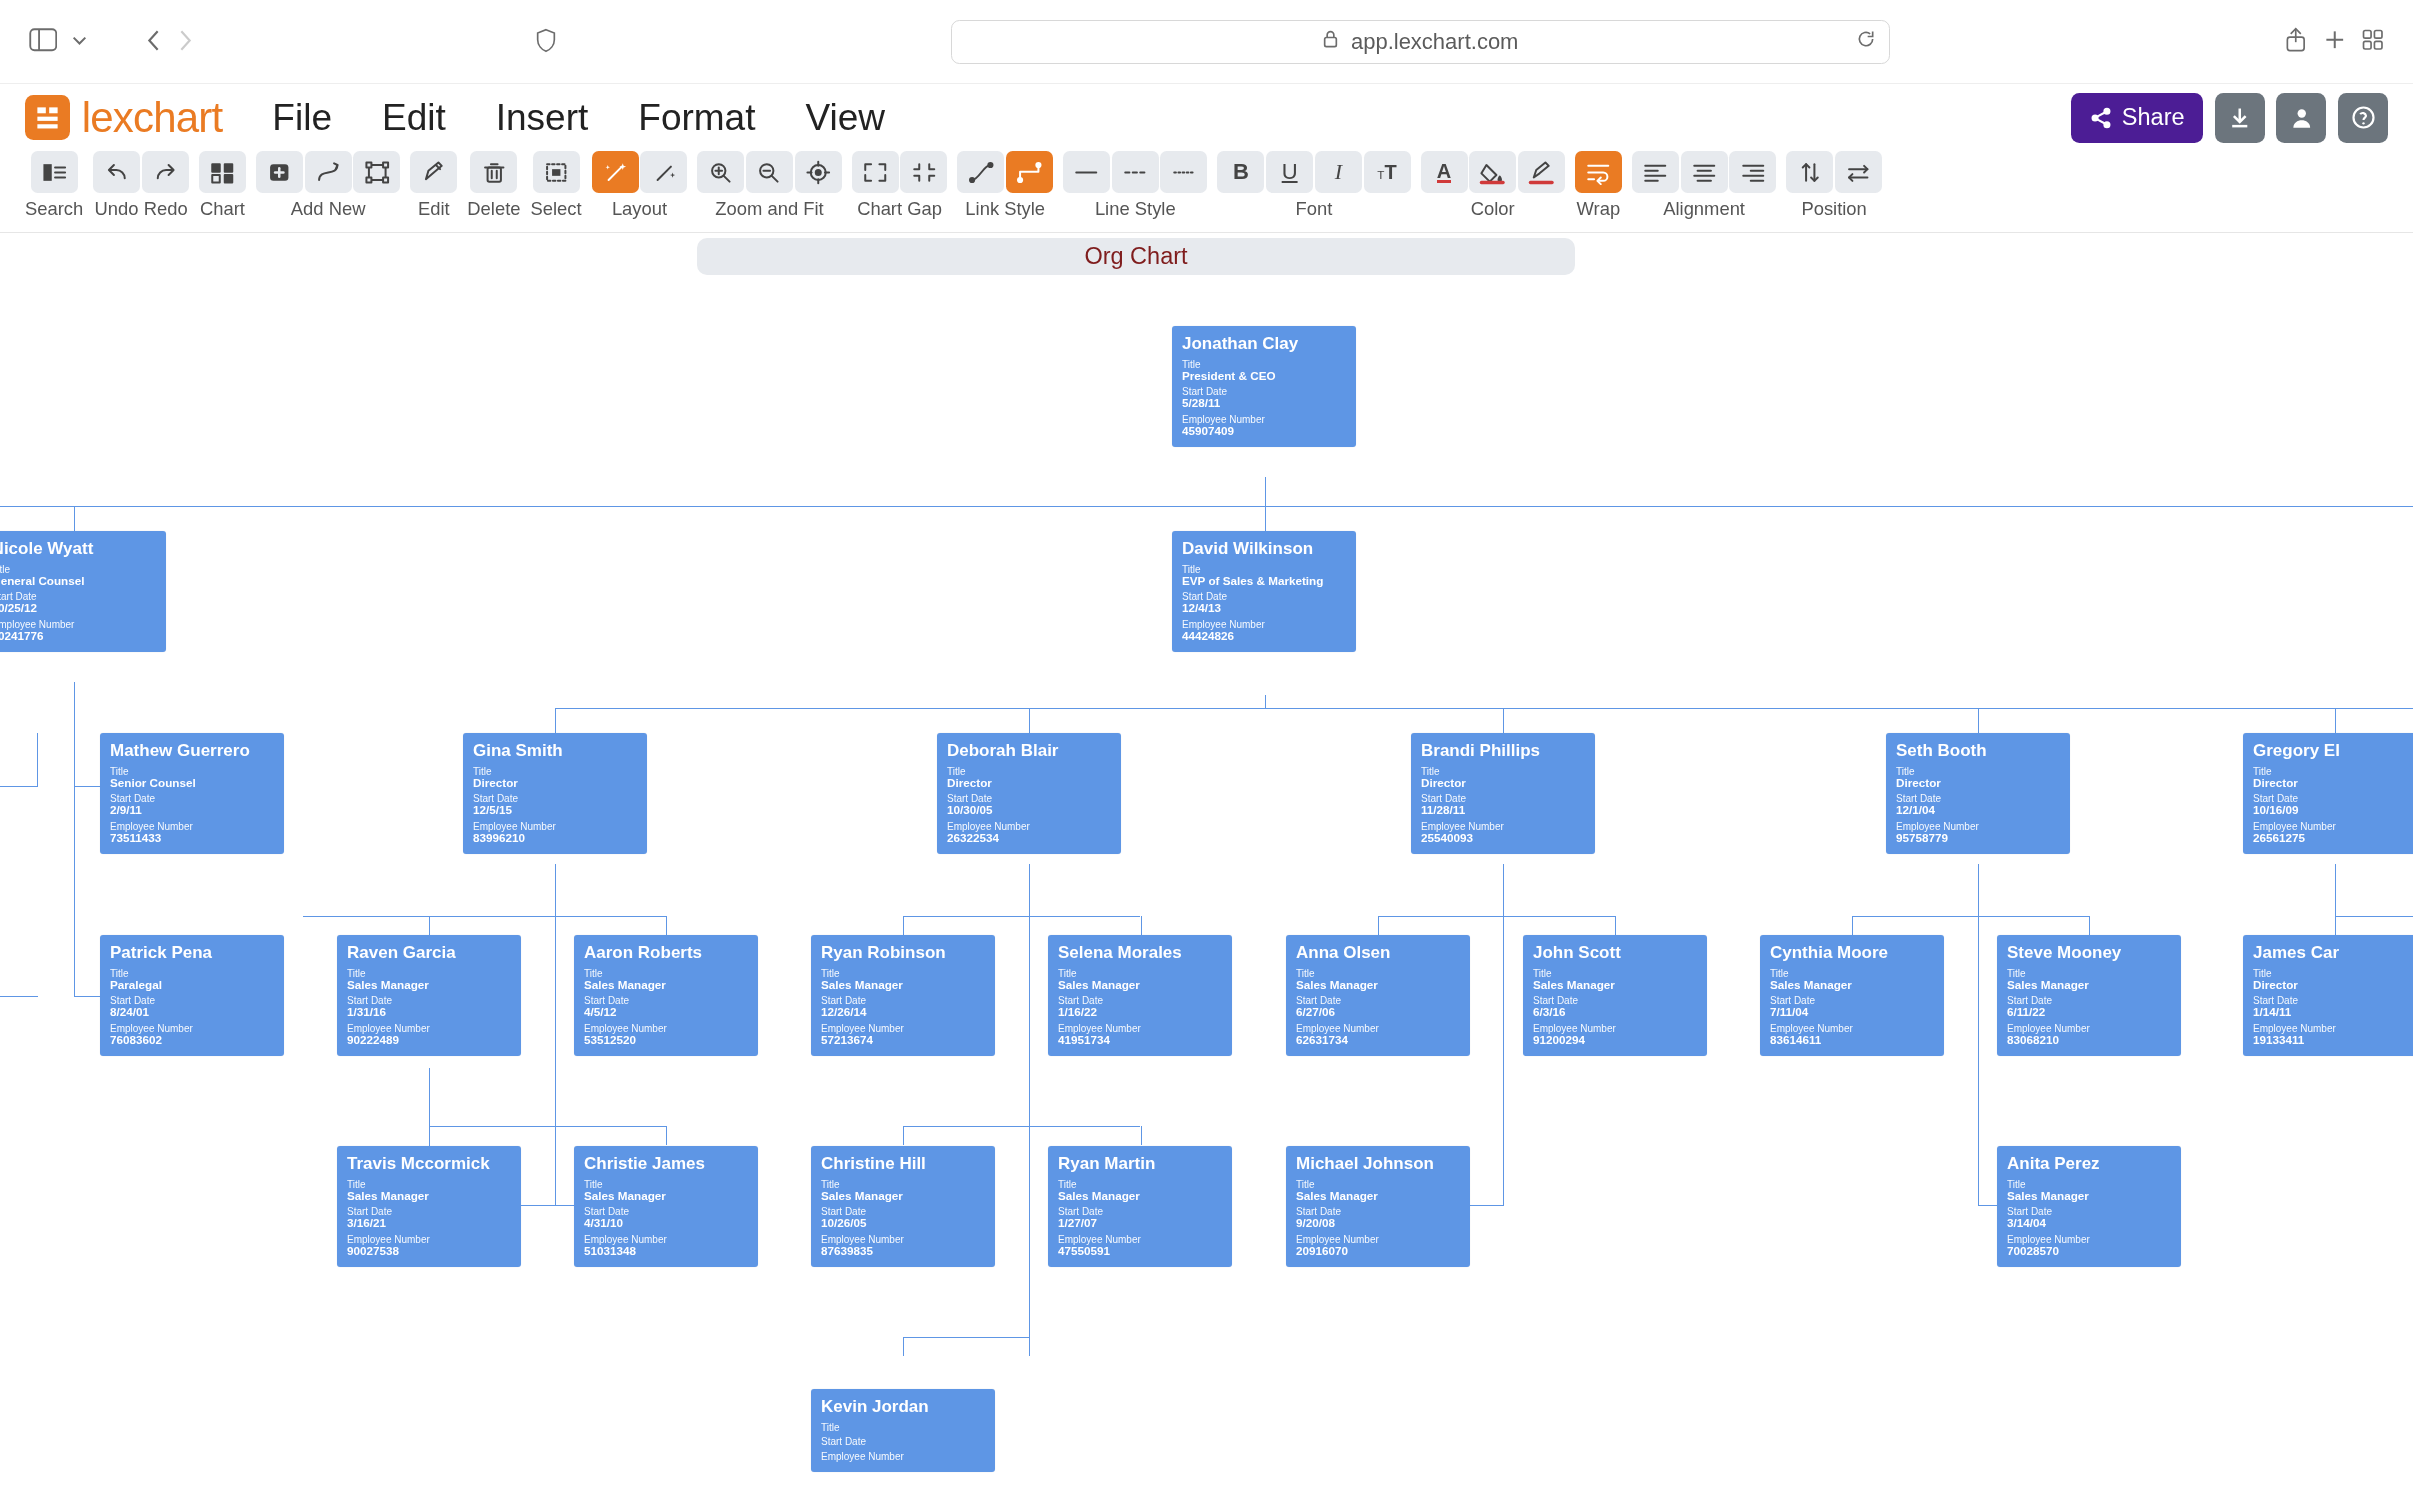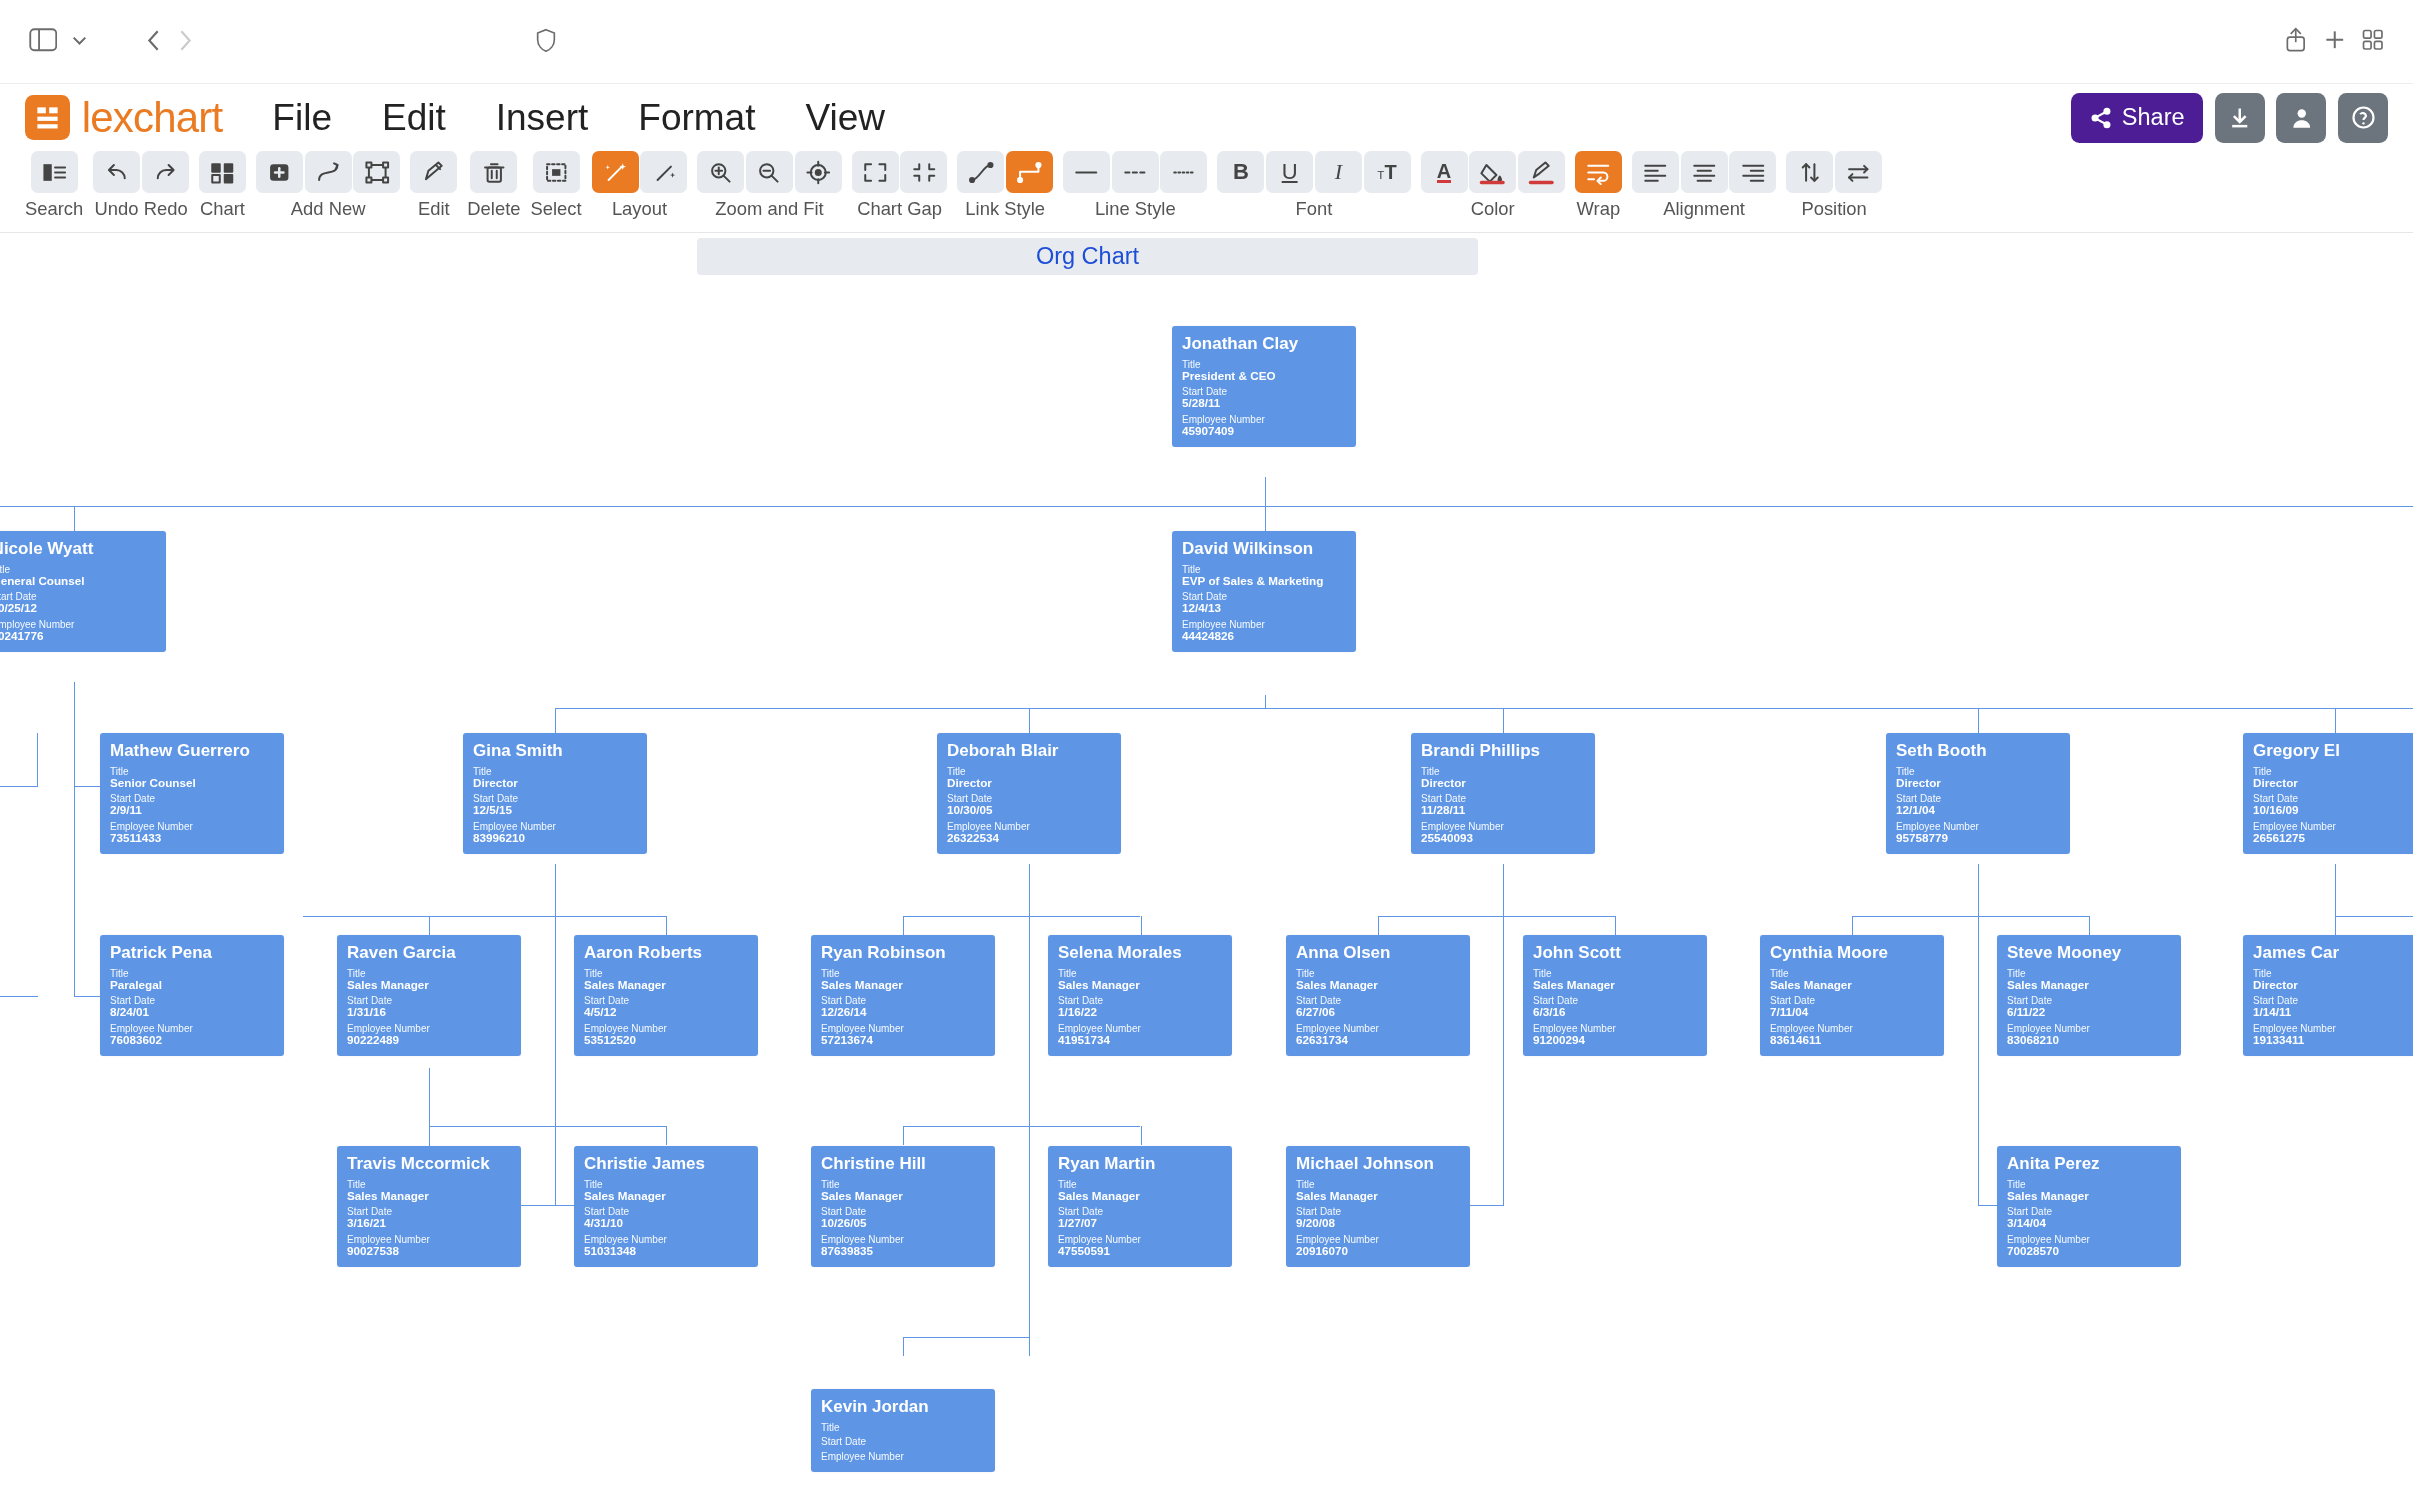--- a/index.html
+++ b/index.html
@@ -30,21 +30,21 @@
 .toolbar { display: flex; gap: 10px; padding: 0 25px 11.7px; border-bottom: 0.8px solid #e6e6e6; }
 .tool-group { display: flex; flex-direction: column; align-items: center; gap: 5px; }
 .tool-row { display: flex; gap: 1.7px; }
 .tool-btn { width: 47px; height: 42px; background: #e7eaee; border-radius: 6.7px; display: flex; align-items: center; justify-content: center; cursor: pointer; color: #444; }
 .tool-btn.orange { background: #ea7b23; color: #fff; }
 .tool-btn svg { display: block; }
 .tool-label { font-size: 18.4px; color: #555; }
 
 
 .canvas { position: relative; height: calc(1508px - 84px - 67px - 80px); overflow: hidden; }
-.tab-pill { position: absolute; left: 697px; top: 5px; width: 781px; height: 37px; background: #e7eaee; border-radius: 4px; display: flex; align-items: center; justify-content: center; font-size: 23.5px; color: #1d4ed8; }
+.tab-pill { position: absolute; left: 697px; top: 5px; width: 878px; height: 37px; background: #e7eaee; border-radius: 10px; display: flex; align-items: center; justify-content: center; font-size: 23.5px; color: #7f1d1d; }
 
 .node { position: absolute; background: #5e96e5; color: #fff; border-radius: 3px; width: 184px; padding: 8.4px 10px 10px; box-shadow: 0 0 0 0.4px rgba(0,0,0,0.04); }
 .node .name { font-size: 17px; font-weight: 700; margin-bottom: 5px; white-space: nowrap; overflow: hidden; }
 .node .lbl { font-size: 10px; opacity: .95; line-height: 1.1; margin-top: 3.4px; }
 .node .val { font-size: 11.7px; font-weight: 700; line-height: 1.1; white-space: nowrap; overflow: hidden; }
 
 .conn { position: absolute; background: #5e96e5; }
 .hline { height: 1.3px; }
 .vline { width: 1.3px; }
 </style>
@@ -77,20 +77,37 @@
         </svg>
     </span>
   </div>
 
   <span style="margin-left:318px">
     <svg class="chrome-icon" width="22" height="25" viewBox="0 0 26 30" fill="none" stroke-width="2">
         <path d="M13 2 L23 6 V14 C23 21 18 26 13 28 C8 26 3 21 3 14 V6 Z"></path>
       </svg>
   </span>
 
+  <div class="addr-wrap">
+    <div class="addr">
+      <span class="lock">
+        <svg width="15" height="18.4" viewBox="0 0 18 22" fill="none" stroke="#6c6c6c" stroke-width="2">
+            <rect x="2" y="9" width="14" height="11" rx="2"></rect>
+            <path d="M5 9 V6 a4 4 0 0 1 8 0 V9"></path>
+          </svg>
+      </span>
+      <span>app.lexchart.com</span>
+      <span class="reload">
+        <svg width="20" height="20" viewBox="0 0 24 24" fill="none" stroke="#6c6c6c" stroke-width="2">
+            <path d="M20 12a8 8 0 1 1-3-6.2"></path>
+            <polyline points="20,3 20,9 14,9" fill="none"></polyline>
+          </svg>
+      </span>
+    </div>
+  </div>
 
   <div class="group" style="margin-left:auto">
     <span>
       <svg class="chrome-icon" width="23.5" height="27" viewBox="0 0 28 32" fill="none" stroke-width="2">
           <path d="M14 2v16"></path>
           <polyline points="8,8 14,2 20,8"></polyline>
           <rect x="4" y="12" width="20" height="16" rx="3"></rect>
         </svg>
     </span>
     <span>

